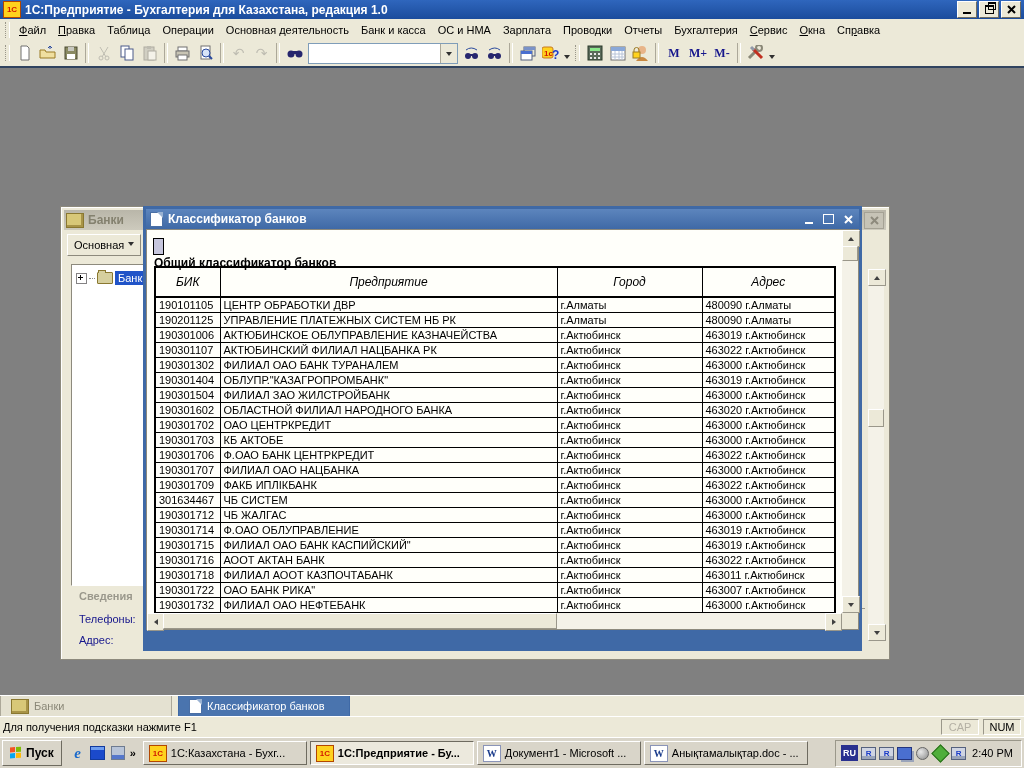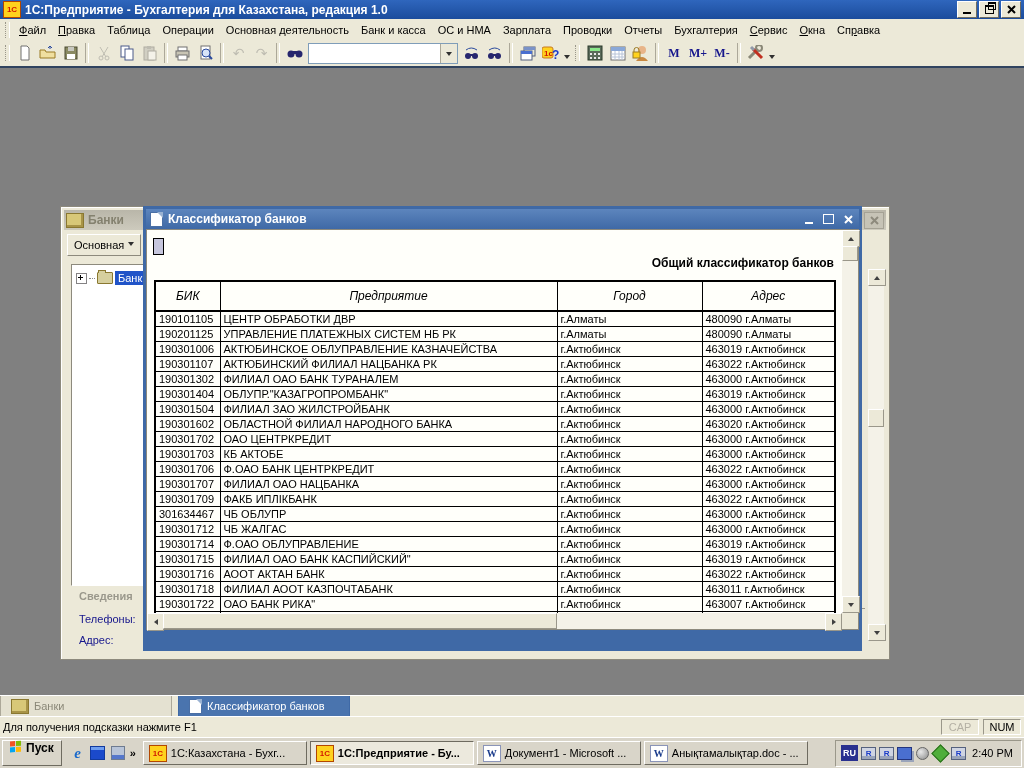--- a/index.html
+++ b/index.html
@@ -81,22 +81,22 @@
   .doc-ico{width:11px;height:13px;background:#fff;border:1px solid #4a6fa5;position:relative;margin:0 5px 0 2px;flex:none}
   .doc-ico::after{content:"";position:absolute;right:-1px;top:-1px;border:3px solid;border-color:#9ab2d2 #9ab2d2 transparent transparent}
   #clf-titlebar .title-text{font-size:12px}
   .blue-btn{width:17px;height:15px;margin-left:3px;display:flex;align-items:center;justify-content:center}
   .blue-btn svg{stroke:#fff;stroke-width:2}
   .gl-min-w{width:8px;height:2px;background:#fff;margin-top:8px}
   .gl-max-w{width:9px;height:8px;border:1px solid #fff}
   #clf-content{position:relative;background:#fffffa;height:399px;border:1px solid #8d8a7d}
   #clf-sheet{position:absolute;left:0;top:0;right:16px;bottom:16px;background:#fffffa;overflow:hidden}
   .cellbox{position:absolute;left:6px;top:8px;width:9px;height:15px;background:#c6c6dd;border:1px solid #000}
-  #clf-heading{position:absolute;left:7px;top:26px;width:680px;text-align:right;font-weight:bold;font-size:12px}
-  #clf-table{position:absolute;left:7px;top:50px;border-collapse:collapse;table-layout:fixed;width:680px}
+  #clf-heading{position:absolute;left:7px;top:26px;width:680px;text-align:left;font-weight:bold;font-size:12px}
+  #clf-table{position:absolute;left:7px;top:36px;border-collapse:collapse;table-layout:fixed;width:680px}
   #clf-table th,#clf-table td{border:1px solid #000;overflow:hidden;white-space:nowrap}
   #clf-table th{height:26px;font-style:italic;font-weight:normal;font-size:12px;text-align:center}
   #clf-table thead tr{border-bottom:2px solid #000}
   #clf-table{border:2px solid #000}
   #clf-table td{height:14px;font-size:11px;padding:0 2px 0 3px;line-height:13px}
   
   #tabbar{position:absolute;top:695px;left:0;right:0;height:21px;background:#ece9d8;border-top:1px solid #fff;display:flex;align-items:stretch}
   .mdi-tab{display:flex;align-items:center;gap:5px;padding:0 10px;width:150px;border:1px solid #aca899;border-top:0;
     color:#8a8878;background:#e4e1d1;white-space:nowrap;overflow:hidden;margin-right:6px}
   .mdi-tab.active{background:#4a74ae;color:#fff;border-color:#3f69a6}
@@ -105,21 +105,21 @@
   
   #statusbar{position:absolute;top:716px;left:0;right:0;height:21px;background:#ece9d8;border-top:1px solid #fff;
     display:flex;align-items:center;padding:0 3px;box-sizing:border-box}
   #status-msg{flex:1}
   .indicator{width:36px;text-align:center;margin-left:4px;padding:1px 0;
     border:1px solid;border-color:#9a978a #fff #fff #9a978a}
   .indicator.off{color:#b4b0a4}
   
   #taskbar{position:absolute;top:737px;left:0;right:0;height:31px;background:#d9d5c9;border-top:1px solid #fff;
     display:flex;align-items:center;padding:0 2px;box-sizing:border-box}
-  #start-btn{height:24px;display:flex;align-items:flex-start;gap:4px;padding:0 7px;font-weight:bold;font-size:12px;
+  #start-btn{height:24px;display:flex;align-items:center;gap:4px;padding:0 7px;font-weight:bold;font-size:12px;
     background:#d9d5c9;border:1px solid;border-color:#fff #6e6b60 #6e6b60 #fff;flex:none}
   .winflag{width:12px;height:12px;display:grid;grid-template-columns:5px 5px;grid-template-rows:5px 5px;gap:1px;transform:skewY(-4deg)}
   .winflag i{display:block}
   .winflag i:nth-child(1){background:#f35325}.winflag i:nth-child(2){background:#81bc06}
   .winflag i:nth-child(3){background:#05a6f0}.winflag i:nth-child(4){background:#ffba08}
   #quick-launch{display:flex;align-items:center;margin-left:6px;flex:none}
   .ql{width:20px;height:22px;display:flex;align-items:center;justify-content:center}
   .ie-e{color:#1b6acb;font-weight:bold;font-style:italic;font-size:15px;font-family:"Liberation Serif",serif}
   .desk-ico{width:13px;height:12px;background:#1b4acb;border:1px solid #123a9e;box-shadow:inset 0 3px 0 #6f9ef0}
   .media-ico{width:12px;height:12px;background:#b8c4d8;border:1px solid #6e7b90;box-shadow:inset 0 -4px 0 #5577cc}
@@ -497,21 +497,21 @@
                 <td>463000 г.Актюбинск</td>
               </tr>
               <tr>
                 <td>190301709</td>
                 <td>ФАКБ ИПЛIКБАНК</td>
                 <td>г.Актюбинск</td>
                 <td>463022 г.Актюбинск</td>
               </tr>
               <tr>
                 <td>301634467</td>
-                <td>ЧБ ОБЛУПР</td>
+                <td>ЧБ СИСТЕМ</td>
                 <td>г.Актюбинск</td>
                 <td>463000 г.Актюбинск</td>
               </tr>
               <tr>
                 <td>190301712</td>
                 <td>ЧБ ЖАЛГАС</td>
                 <td>г.Актюбинск</td>
                 <td>463000 г.Актюбинск</td>
               </tr>
               <tr>

